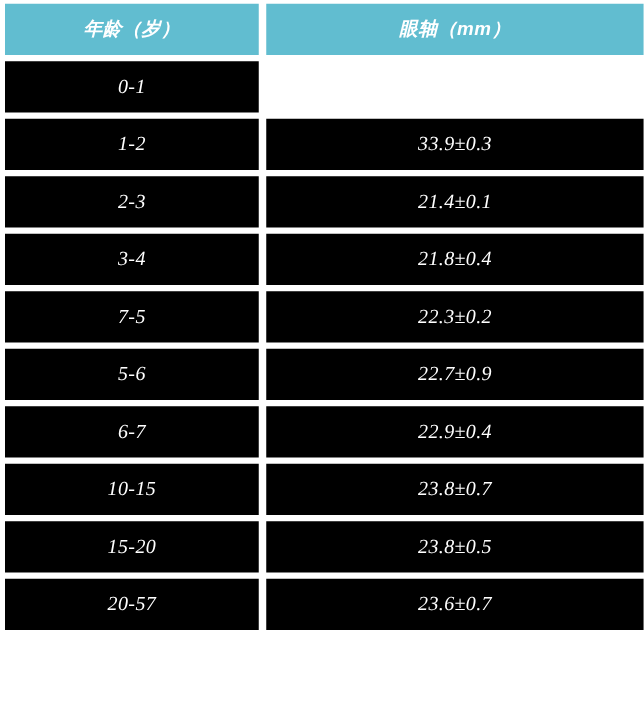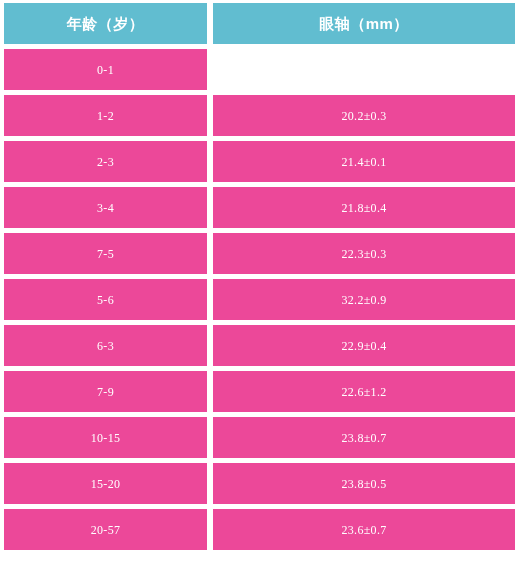--- a/index.html
+++ b/index.html
@@ -14,20 +14,21 @@
     font-family: "Liberation Serif", "DejaVu Serif", serif;
   }
 
   .data-table {
     width: 515px;
     box-sizing: border-box;
     padding: 3px 0 8px 4px;
     display: flex;
     flex-direction: column;
     row-gap: 5px;
+    font-style: italic;
   }
 
   .table-row {
     display: flex;
     flex-direction: row;
     column-gap: 6px;
     height: 41px;
   }
 
   .table-row.header-row {
@@ -55,23 +56,23 @@
 
   .header-row .cell {
     background: #61bdd0;
     font-family: "Liberation Sans", "DejaVu Sans", sans-serif;
     font-weight: bold;
     font-size: 15px;
     letter-spacing: 0.5px;
   }
 
   .body-row .cell {
-    background: #ec4899;
+    background: #000000;
     font-family: "Liberation Serif", "DejaVu Serif", serif;
-    font-size: 12px;
+    font-size: 16px;
     letter-spacing: 0.3px;
   }
 
   .header-label {
     display: inline-block;
     white-space: nowrap;
   }
 
   .cell-value {
     display: inline-block;
@@ -96,21 +97,21 @@
     <div class="cell col-age">
       <span class="cell-value">0-1</span>
     </div>
   </div>
 
   <div class="table-row body-row">
     <div class="cell col-age">
       <span class="cell-value">1-2</span>
     </div>
     <div class="cell col-axial">
-      <span class="cell-value">20.2±0.3</span>
+      <span class="cell-value">33.9±0.3</span>
     </div>
   </div>
 
   <div class="table-row body-row">
     <div class="cell col-age">
       <span class="cell-value">2-3</span>
     </div>
     <div class="cell col-axial">
       <span class="cell-value">21.4±0.1</span>
     </div>
@@ -123,50 +124,42 @@
     <div class="cell col-axial">
       <span class="cell-value">21.8±0.4</span>
     </div>
   </div>
 
   <div class="table-row body-row">
     <div class="cell col-age">
       <span class="cell-value">7-5</span>
     </div>
     <div class="cell col-axial">
-      <span class="cell-value">22.3±0.3</span>
+      <span class="cell-value">22.3±0.2</span>
     </div>
   </div>
 
   <div class="table-row body-row">
     <div class="cell col-age">
       <span class="cell-value">5-6</span>
     </div>
     <div class="cell col-axial">
-      <span class="cell-value">32.2±0.9</span>
+      <span class="cell-value">22.7±0.9</span>
     </div>
   </div>
 
   <div class="table-row body-row">
     <div class="cell col-age">
-      <span class="cell-value">6-3</span>
+      <span class="cell-value">6-7</span>
     </div>
     <div class="cell col-axial">
       <span class="cell-value">22.9±0.4</span>
     </div>
   </div>
 
-  <div class="table-row body-row">
-    <div class="cell col-age">
-      <span class="cell-value">7-9</span>
-    </div>
-    <div class="cell col-axial">
-      <span class="cell-value">22.6±1.2</span>
-    </div>
-  </div>
 
   <div class="table-row body-row">
     <div class="cell col-age">
       <span class="cell-value">10-15</span>
     </div>
     <div class="cell col-axial">
       <span class="cell-value">23.8±0.7</span>
     </div>
   </div>
 

